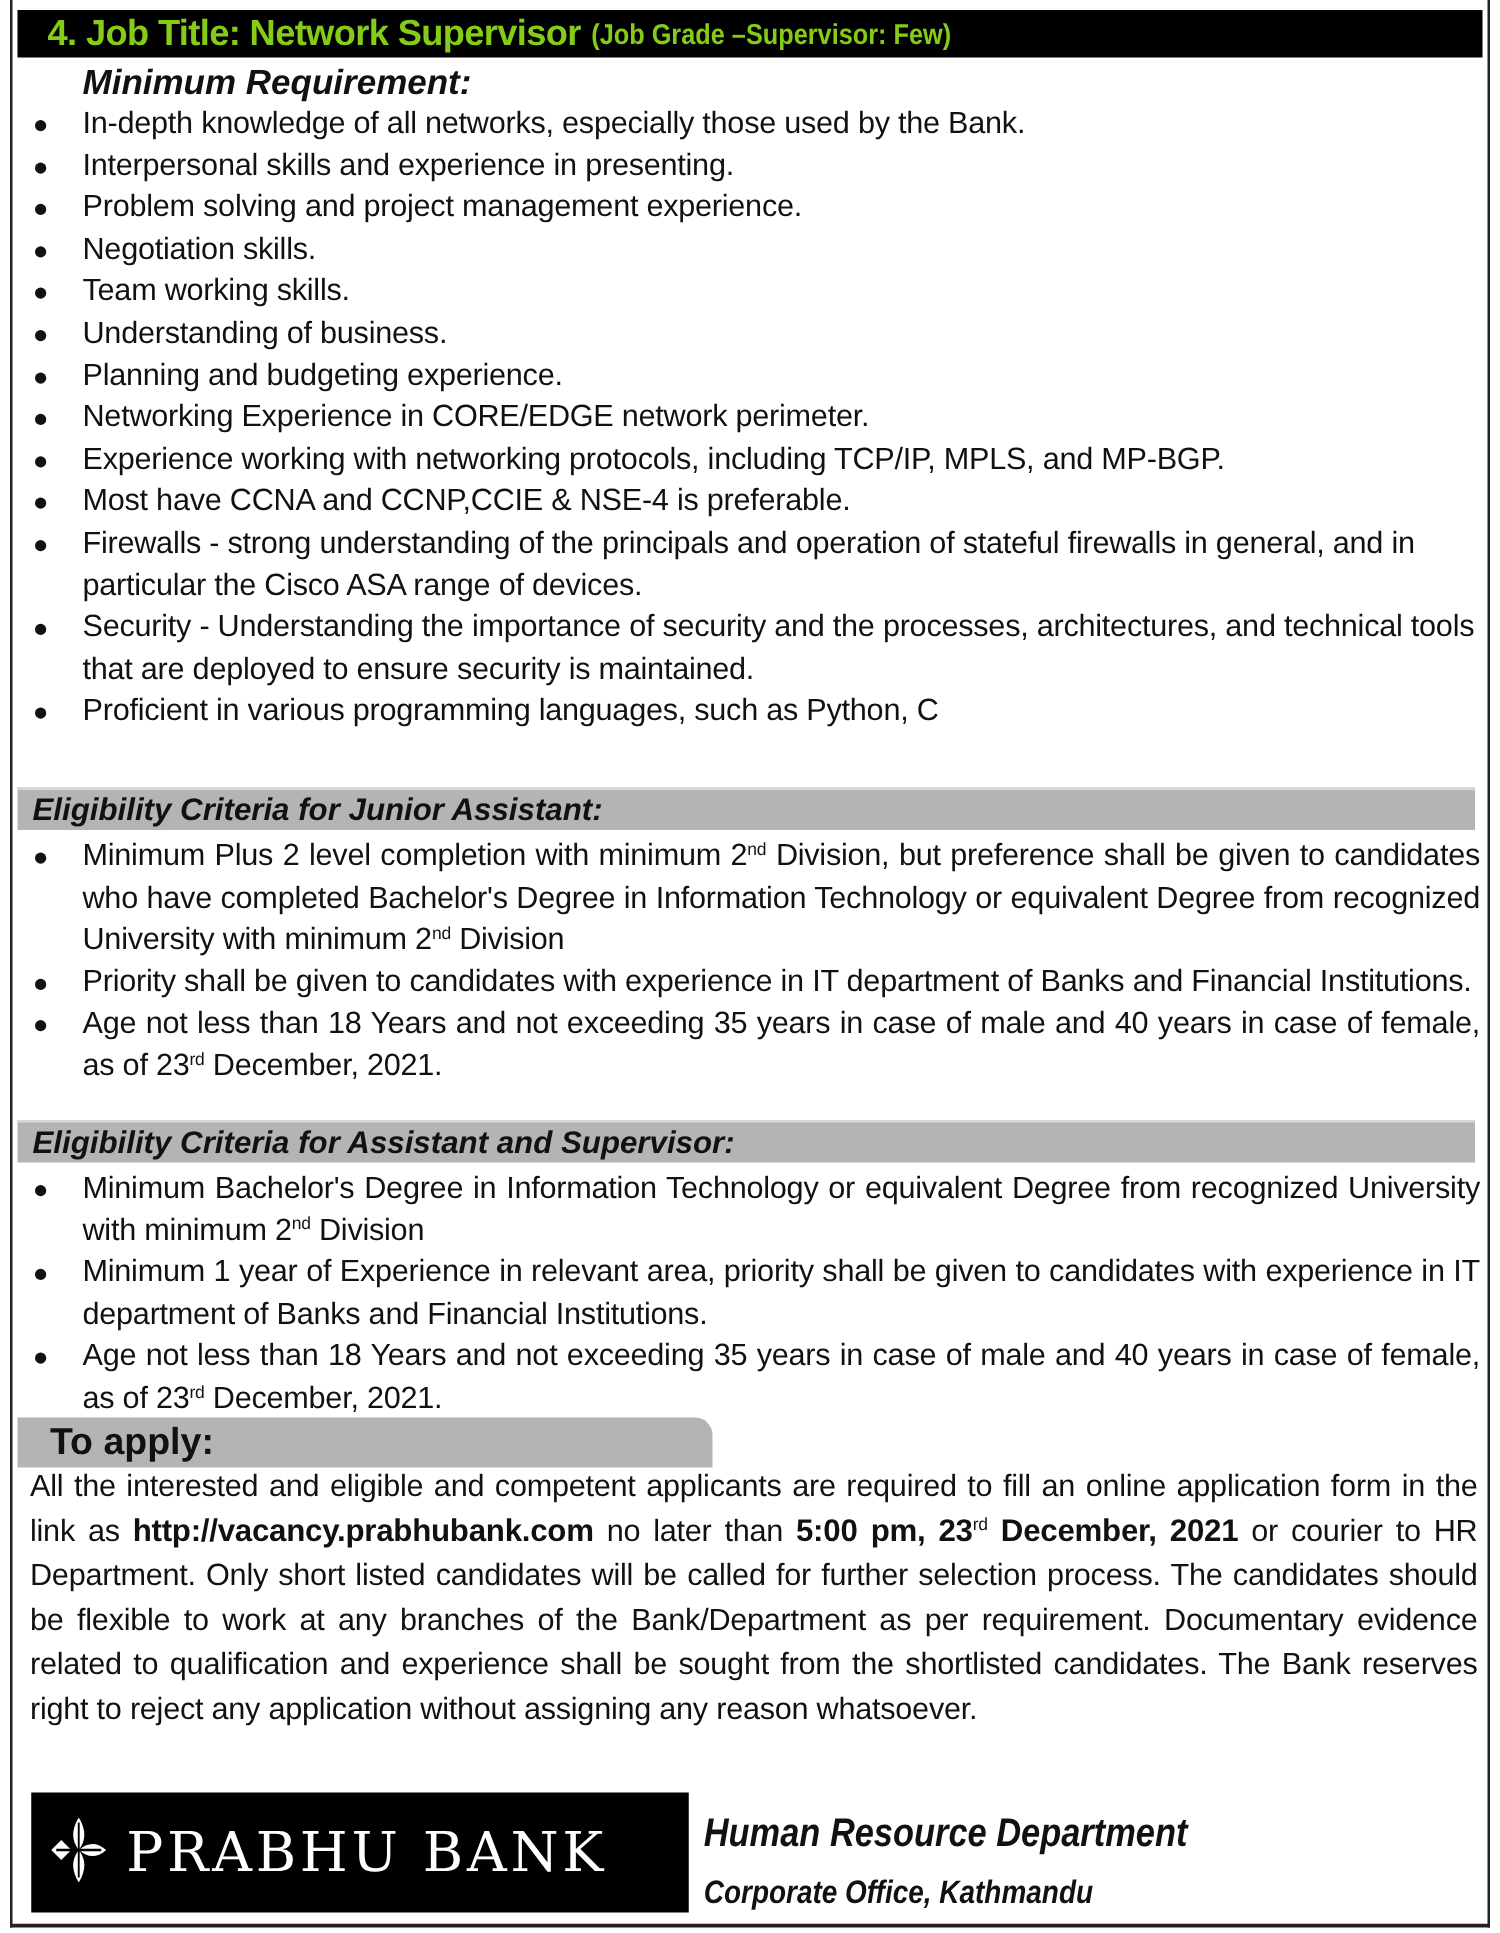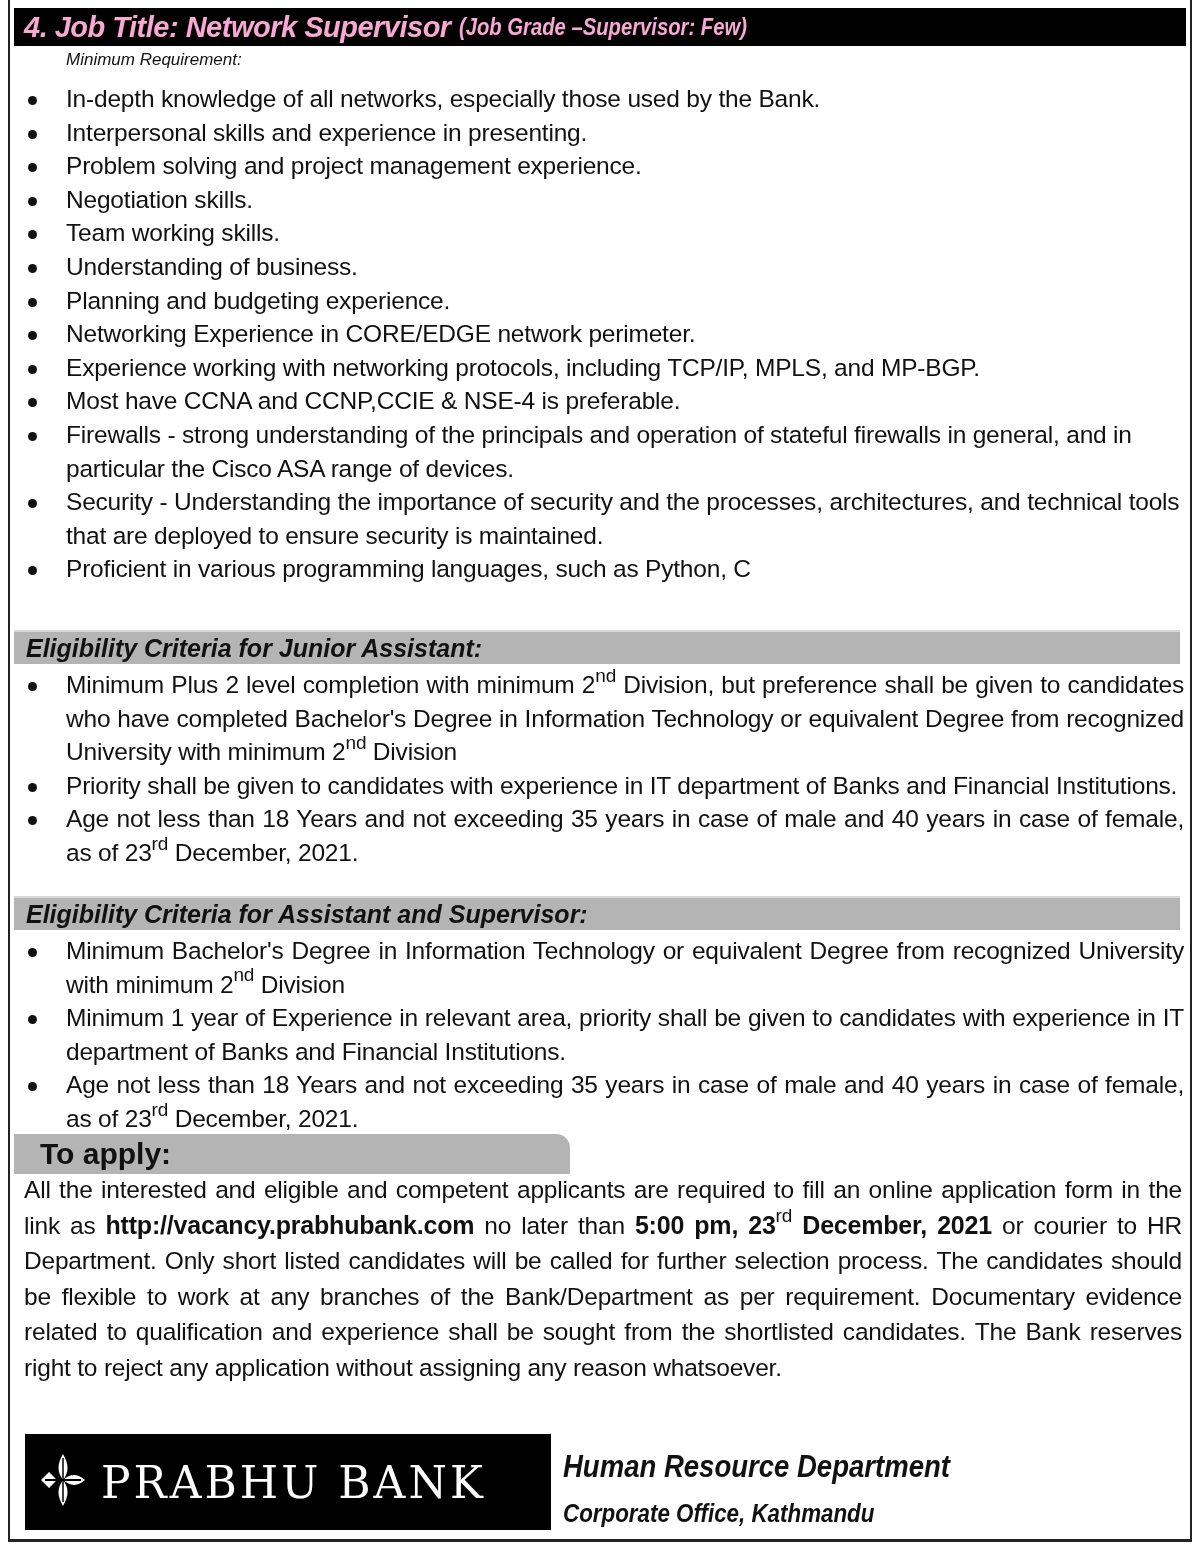--- a/index.html
+++ b/index.html
@@ -7,39 +7,39 @@
     width: 1200px; height: 1546px; position: relative; overflow: hidden;
     font-family: "Liberation Sans", sans-serif; color: #111;
   }
   .frame {
     position: absolute; left: 8px; top: 0; width: 1184px; height: 1542px;
     border-left: 2px solid #222; border-right: 2px solid #222; border-bottom: 3px solid #222;
     box-sizing: border-box;
   }
   .title-bar {
     position: absolute; left: 14px; top: 8px; width: 1172px; height: 38px;
-    background: #000; color: #f9a8d4; display: flex; align-items: center;
-    padding-left: 10px; box-sizing: border-box; font-style: italic;
+    background: #000; color: #84cc16; display: flex; align-items: center;
+    padding-left: 24px; box-sizing: border-box;
   }
   .title-main { font-weight: bold; font-size: 29px; letter-spacing: -0.5px; }
   .title-sub { font-weight: bold; font-size: 23px; margin-left: 8px; transform: scaleX(0.88); transform-origin: left center; display: inline-block; }
   .min-req {
-    position: absolute; left: 66px; top: 50px; font-size: 17px; font-style: italic; font-weight: normal;
+    position: absolute; left: 66px; top: 50px; font-size: 28px; font-style: italic; font-weight: bold;
   }
   ul.bullets { list-style: none; margin: 0; padding: 0; position: absolute; left: 24px; width: 1160px; }
   ul.bullets li {
     position: relative; padding-left: 42px; font-size: 24.5px; line-height: 33.6px;
     letter-spacing: -0.2px;
   }
   ul.bullets li::before {
     content: ""; position: absolute; left: 4px; top: 14px; width: 9px; height: 9px;
     background: #111; border-radius: 50%;
   }
   ul.justify li { text-align: justify; text-align-last: left; }
-  sup { font-size: 19px; line-height: 0; vertical-align: 0.6em; margin-top: 31px; }
+  sup { font-size: 14px; line-height: 0; vertical-align: 0.6em; margin-top: 31px; }
   .section-head {
     position: absolute; left: 14px; width: 1166px; height: 34px;
     background: #b4b4b4; display: flex; align-items: center; padding-left: 12px;
     box-sizing: border-box; font-size: 25px; font-weight: bold; font-style: italic;
     border-top: 2px solid #d8d8d8;
     text-align: center;
   }
   .apply-head {
     position: absolute; left: 14px; top: 1134px; width: 556px; height: 40px;
     background: #b4b4b4; border-top-right-radius: 14px;

